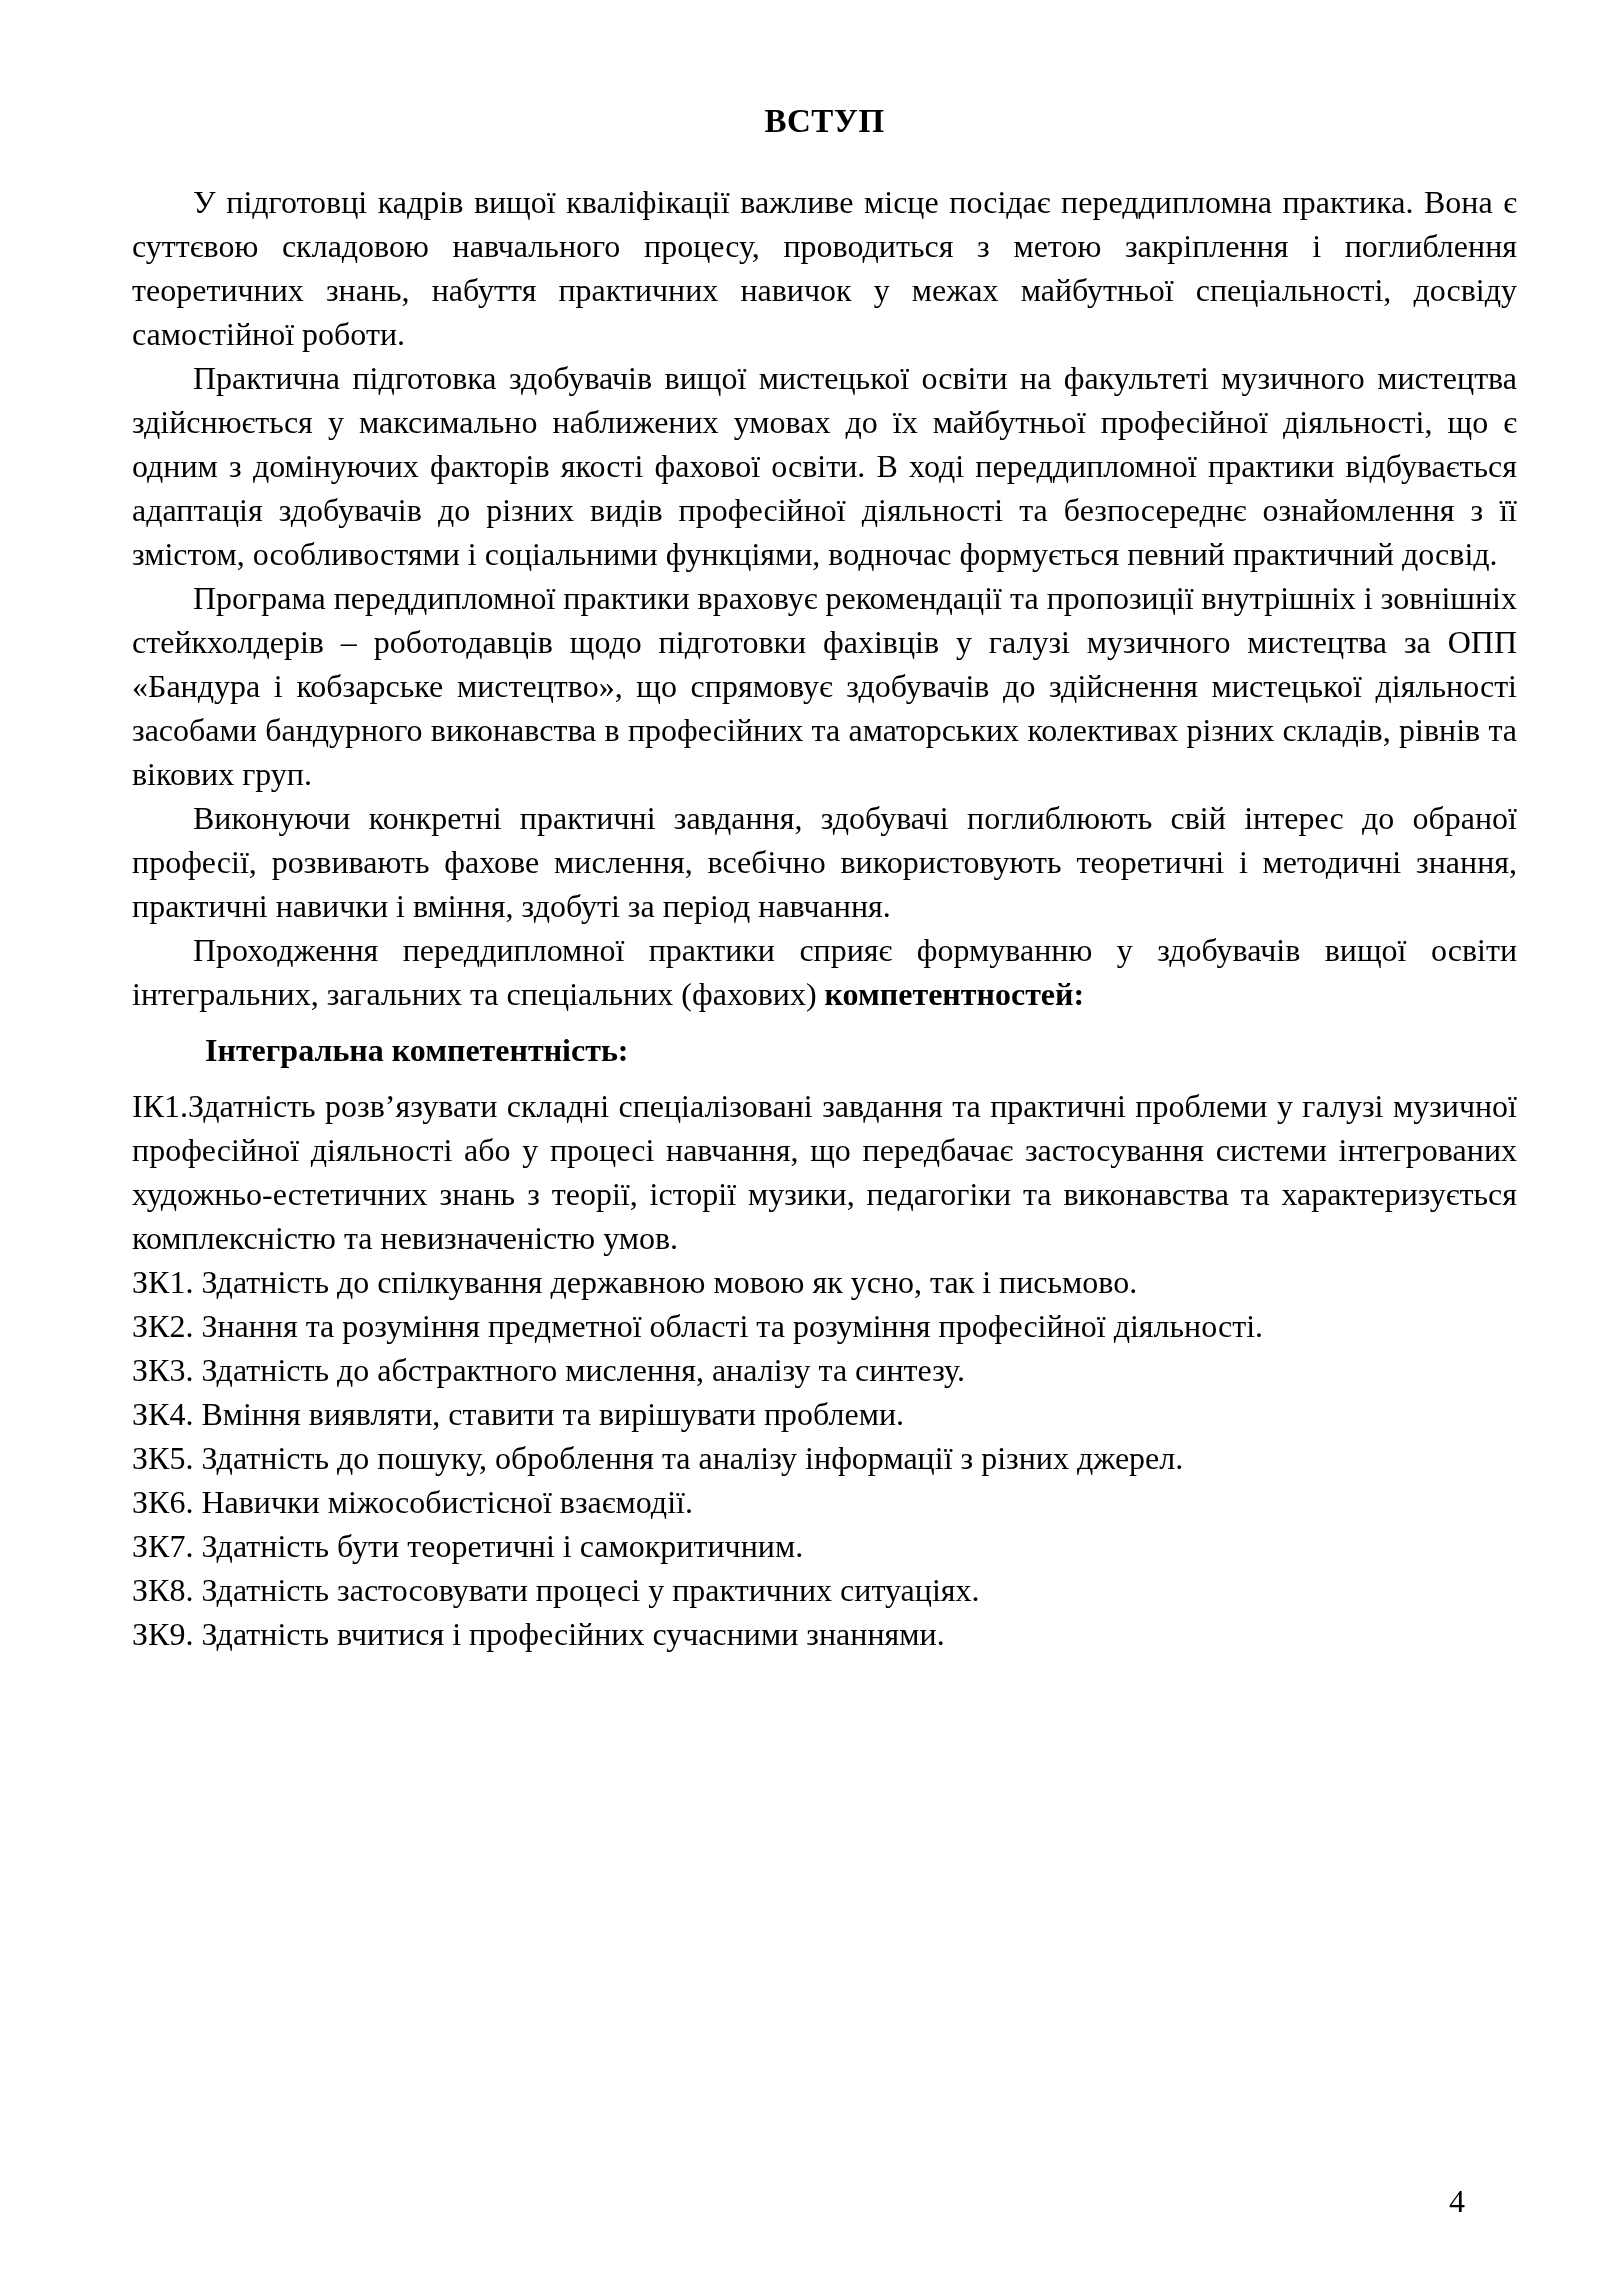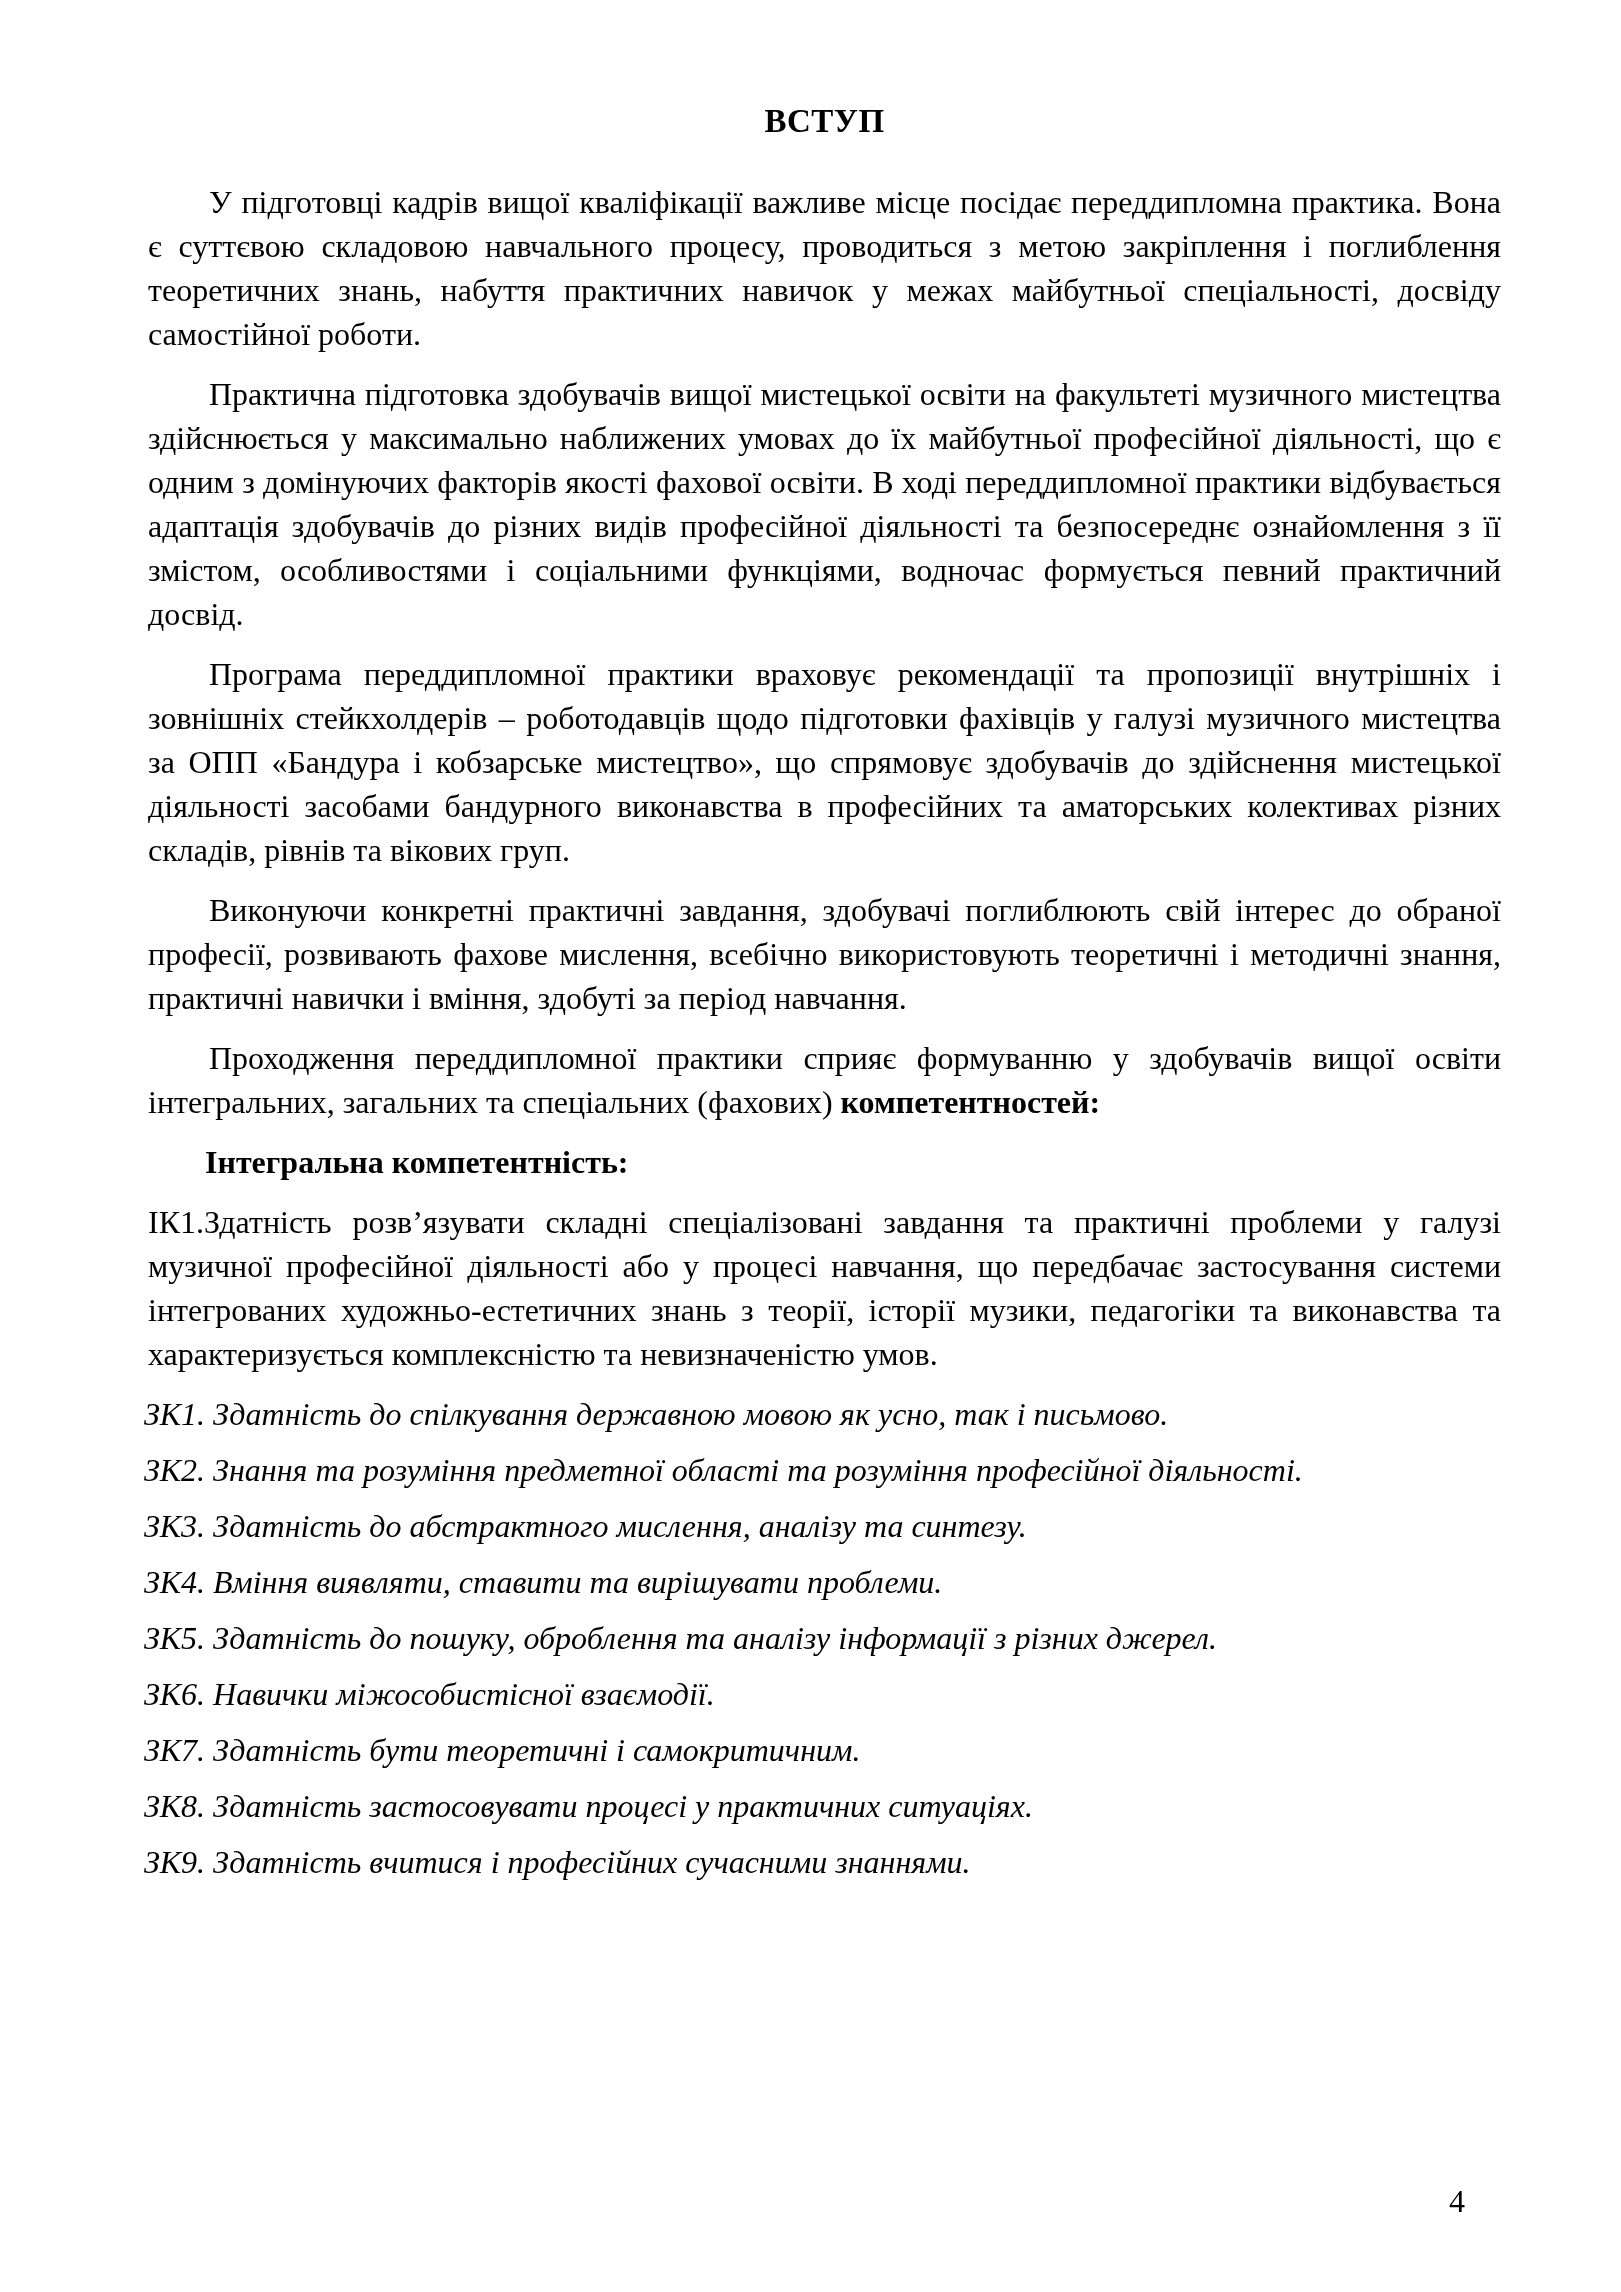--- a/index.html
+++ b/index.html
@@ -27,21 +27,21 @@
     font-size: 33px;
     letter-spacing: 0.5px;
     margin: 0 0 39px 0;
     line-height: 1.15;
   }
   .body-text {
     font-size: 32px;
     line-height: 44px;
     text-align: justify;
     text-justify: inter-word;
-    margin: 16px;
+    margin: 0;
     hyphens: none;
   }
   .p-indent {
     text-indent: 61px;
   }
   .p-flush {
     text-indent: 0;
   }
   .bold-lead {
     font-weight: bold;
@@ -53,22 +53,21 @@
     text-indent: 61px;
     margin: 12px;
     text-align: left;
   }
   .list-item {
     font-size: 32px;
     line-height: 44px;
     text-align: justify;
     text-justify: inter-word;
     text-indent: 0;
-    margin: 12px;
-    font-style: italic;
+    margin: 0;
   }
   .page-number {
     position: absolute;
     right: 156px;
     bottom: 76px;
     font-size: 32px;
     line-height: 1;
   }
 </style>
 </head>

